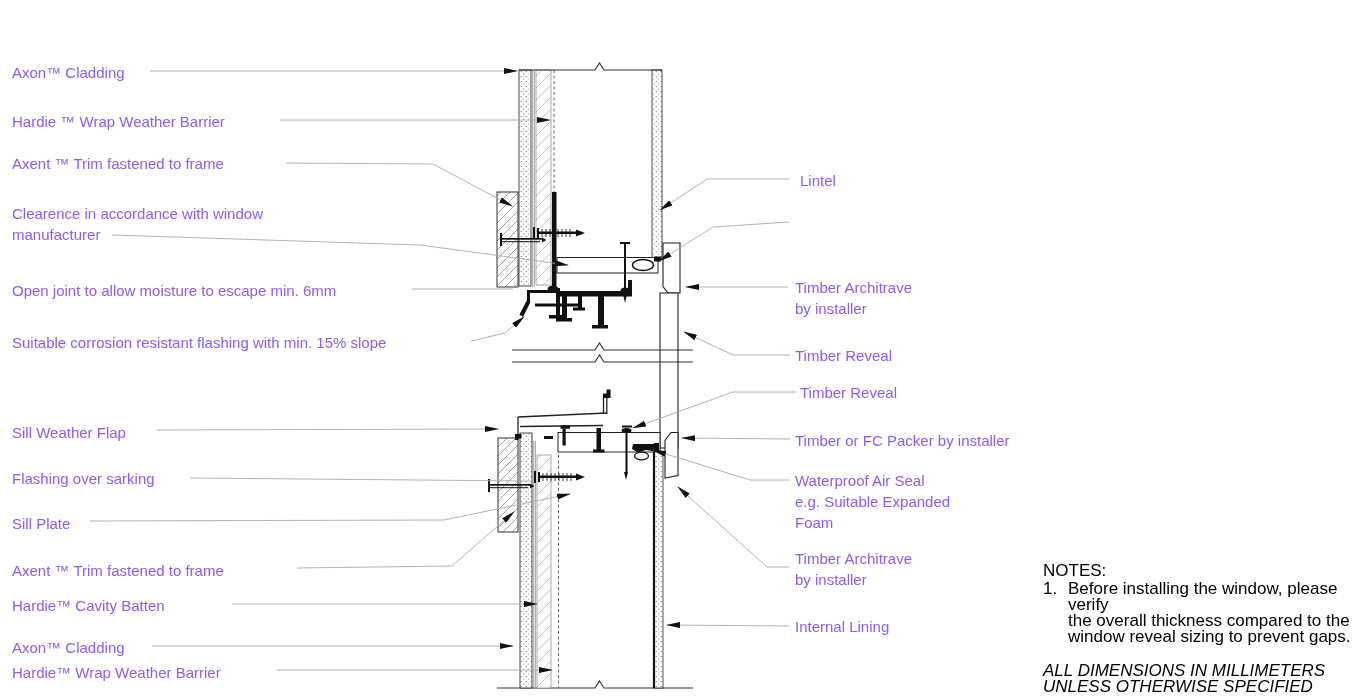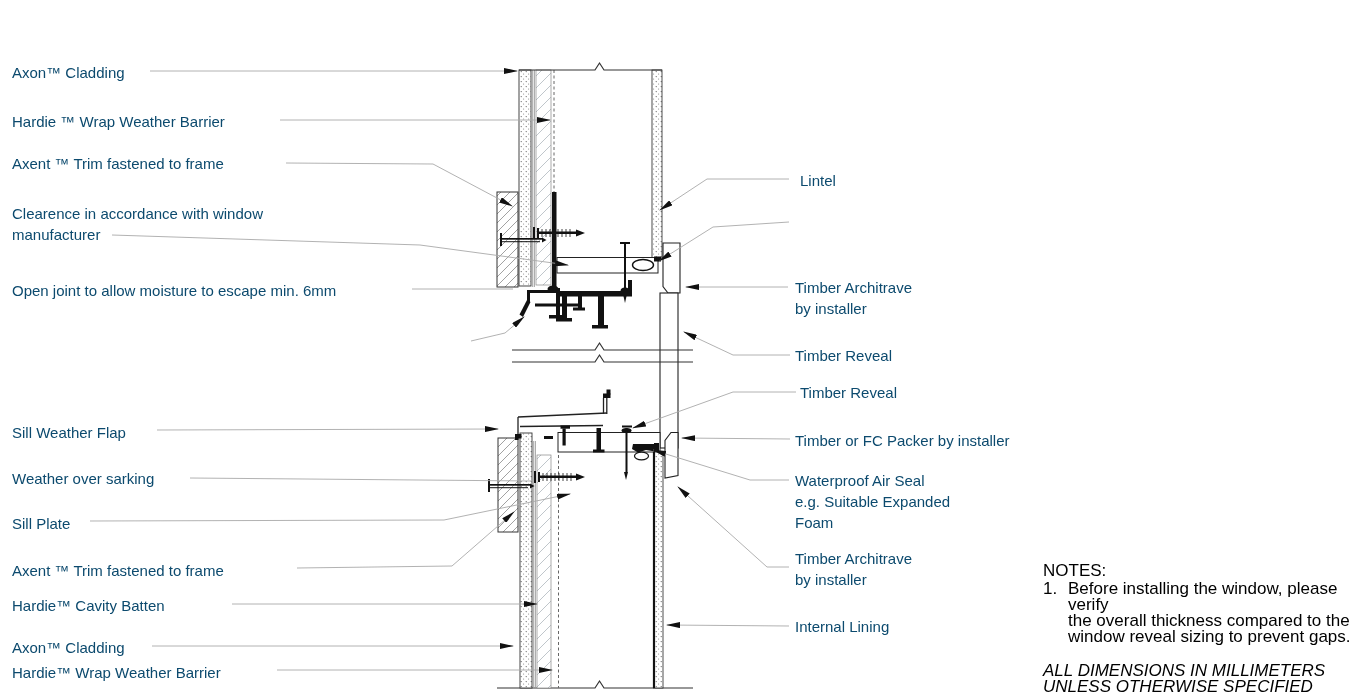--- a/index.html
+++ b/index.html
@@ -1,19 +1,19 @@
 <!DOCTYPE html>
 <html><head>
 <meta charset="utf-8">
 <style>
   html,body{margin:0;padding:0;background:#fff;}
   #page{position:relative;width:1366px;height:697px;background:#fff;overflow:hidden;
         font-family:"Liberation Sans",sans-serif;color:#000;}
   svg{position:absolute;left:0;top:0;}
-  .lbl{position:absolute;font-size:15px;line-height:21px;white-space:pre-line;color:#0c4a6e;}
+  .lbl{position:absolute;font-size:15px;line-height:21px;white-space:pre-line;color:#8b5cf6;}
   .notes{position:absolute;left:1043px;top:563px;width:310px;font-size:17px;line-height:16px;}
   .notes .row{display:flex;margin-top:2px;}
   .notes .num{width:25px;flex:0 0 25px;}
   .notes .body{white-space:pre-line;}
   .notes .dims{margin-top:18px;white-space:pre-line;font-style:italic;}
 </style>
 </head>
 <body>
 
 <div id="page">
@@ -212,22 +212,23 @@
       <path d="M789,626 L667,625" marker-end="url(#arr)"></path>
     </g>
   </svg>
 
   <div class="lbl" style="left:12px;top:62px;">Axon™ Cladding</div>
   <div class="lbl" style="left:12px;top:111px;">Hardie ™ Wrap Weather Barrier</div>
   <div class="lbl" style="left:12px;top:153px;">Axent ™ Trim fastened to frame</div>
   <div class="lbl" style="left:12px;top:203px;">Clearence in accordance with window
 manufacturer</div>
   <div class="lbl" style="left:12px;top:280px;">Open joint to allow moisture to escape min. 6mm</div>
+  <div class="lbl" style="left:12px;top:332px;">Suitable corrosion resistant flashing with min. 15% slope</div>
   <div class="lbl" style="left:12px;top:422px;">Sill Weather Flap</div>
-  <div class="lbl" style="left:12px;top:468px;">Weather over sarking</div>
+  <div class="lbl" style="left:12px;top:468px;">Flashing over sarking</div>
   <div class="lbl" style="left:12px;top:513px;">Sill Plate</div>
   <div class="lbl" style="left:12px;top:560px;">Axent ™ Trim fastened to frame</div>
   <div class="lbl" style="left:12px;top:595px;">Hardie™ Cavity Batten</div>
   <div class="lbl" style="left:12px;top:637px;">Axon™ Cladding</div>
   <div class="lbl" style="left:12px;top:662px;">Hardie™ Wrap Weather Barrier</div>
 
   <div class="lbl" style="left:800px;top:170px;">Lintel</div>
   <div class="lbl" style="left:795px;top:277px;">Timber  Architrave
 by installer</div>
   <div class="lbl" style="left:795px;top:345px;">Timber Reveal</div>

